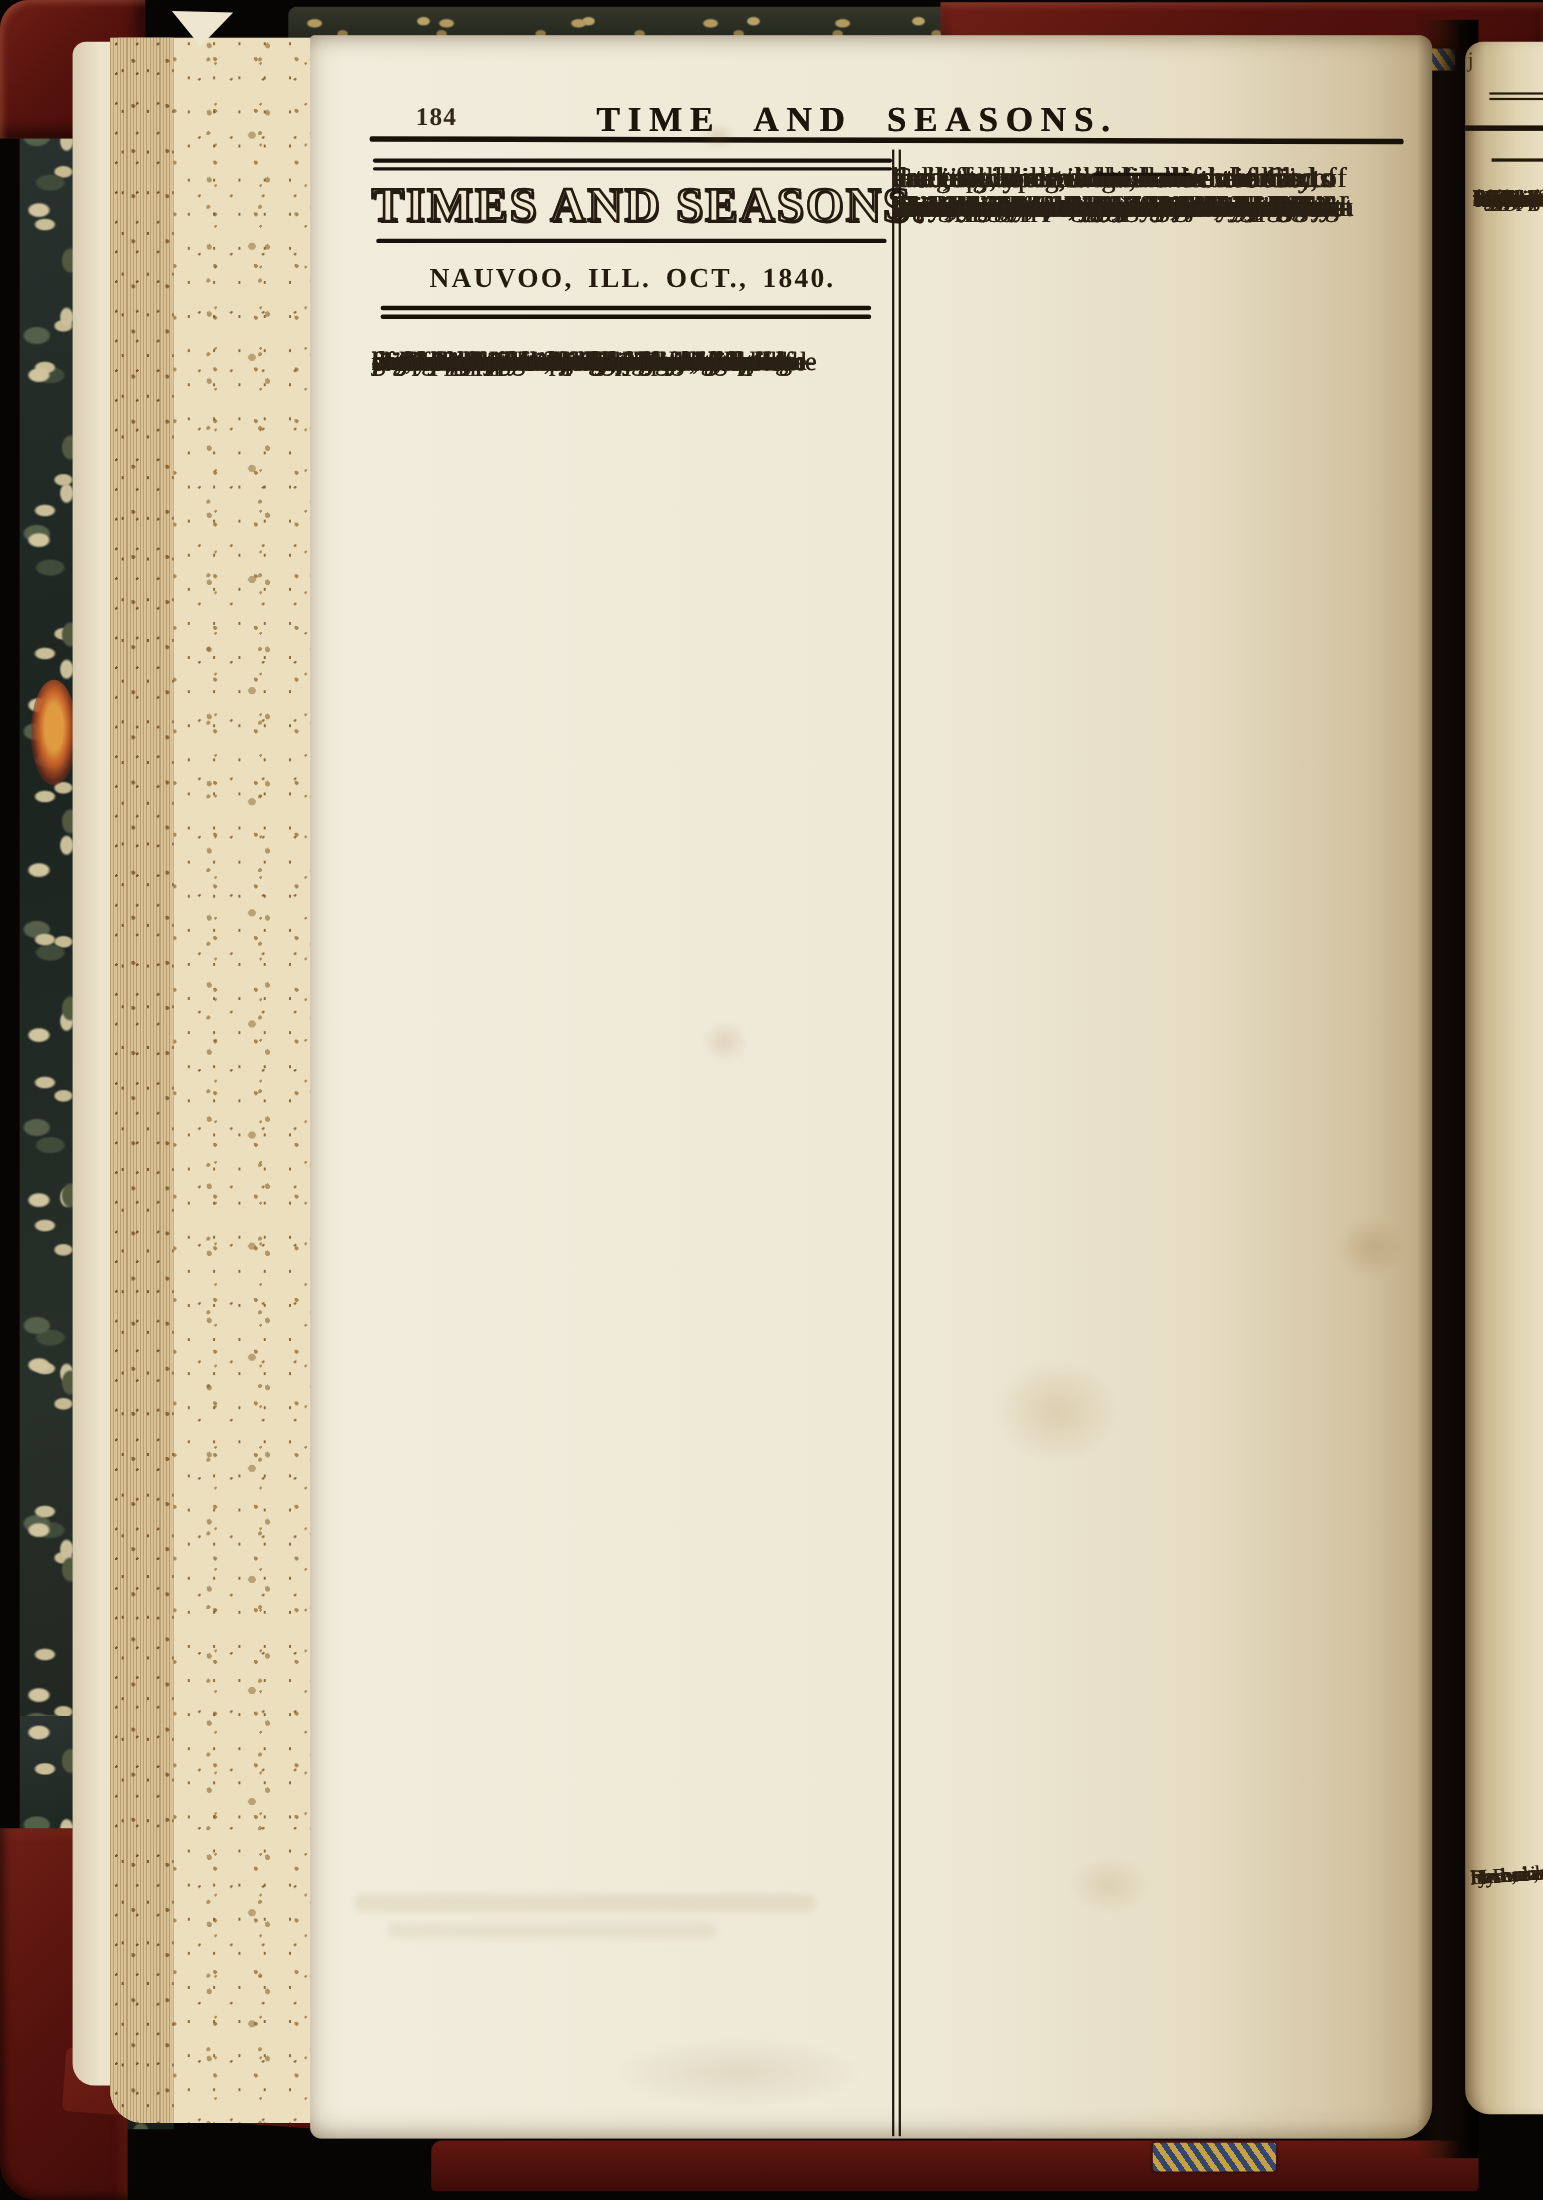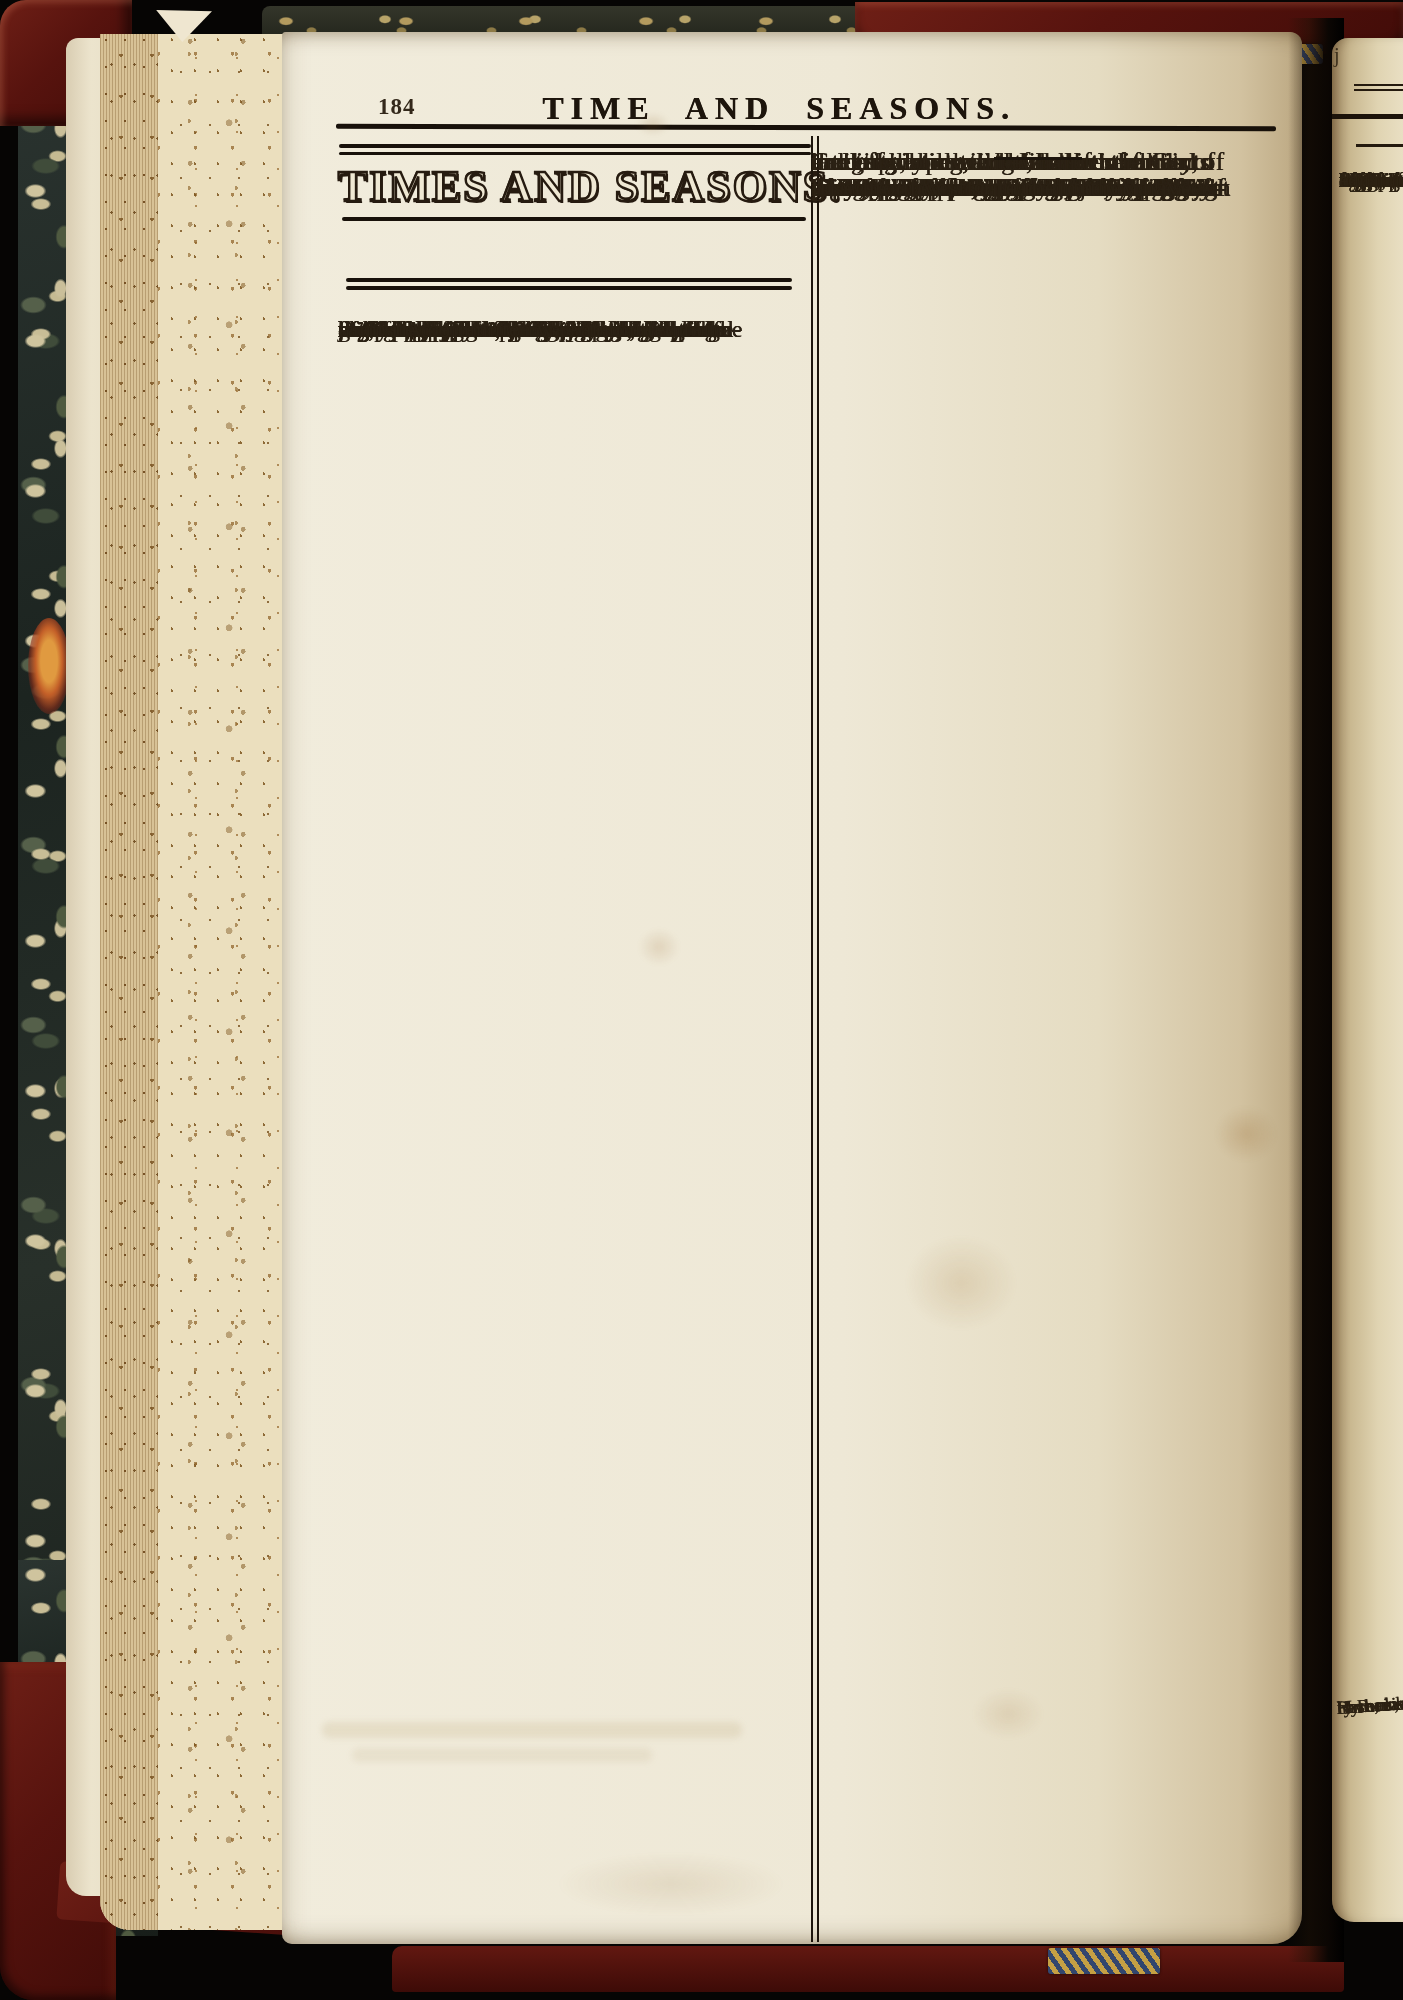--- a/index.html
+++ b/index.html
@@ -153,20 +153,21 @@
   <div id="main-page">
     <div id="page-number">184</div>
     <div id="running-title">TIME AND SEASONS.</div>
     <div id="rule-top" class="hrule"></div>
 
     <div id="left-col">
       <div id="mh-rule1a" class="hrule"></div>
       <div id="mh-rule1b" class="hrule"></div>
       <div id="mh-title">TIMES AND SEASONS.</div>
       <div id="mh-rule2" class="hrule"></div>
+      <div id="mh-dateline">NAUVOO, ILL. OCT., 1840.</div>
       <div id="mh-rule3a" class="hrule"></div>
       <div id="mh-rule3b" class="hrule"></div>
       <div id="left-text">
         <div style="position:relative">
             <div class="line line-first">In this number we lay before our read-</div>
             <div class="line">ers the minutes of the  conference held</div>
             <div class="line">at this place on  the  3rd  inst.   which</div>
             <div class="line">will be perused with  interest,  by  the</div>
             <div class="line">saints throughout the length and breadth</div>
             <div class="line">of  the  land.    The  proceedings  were</div>

